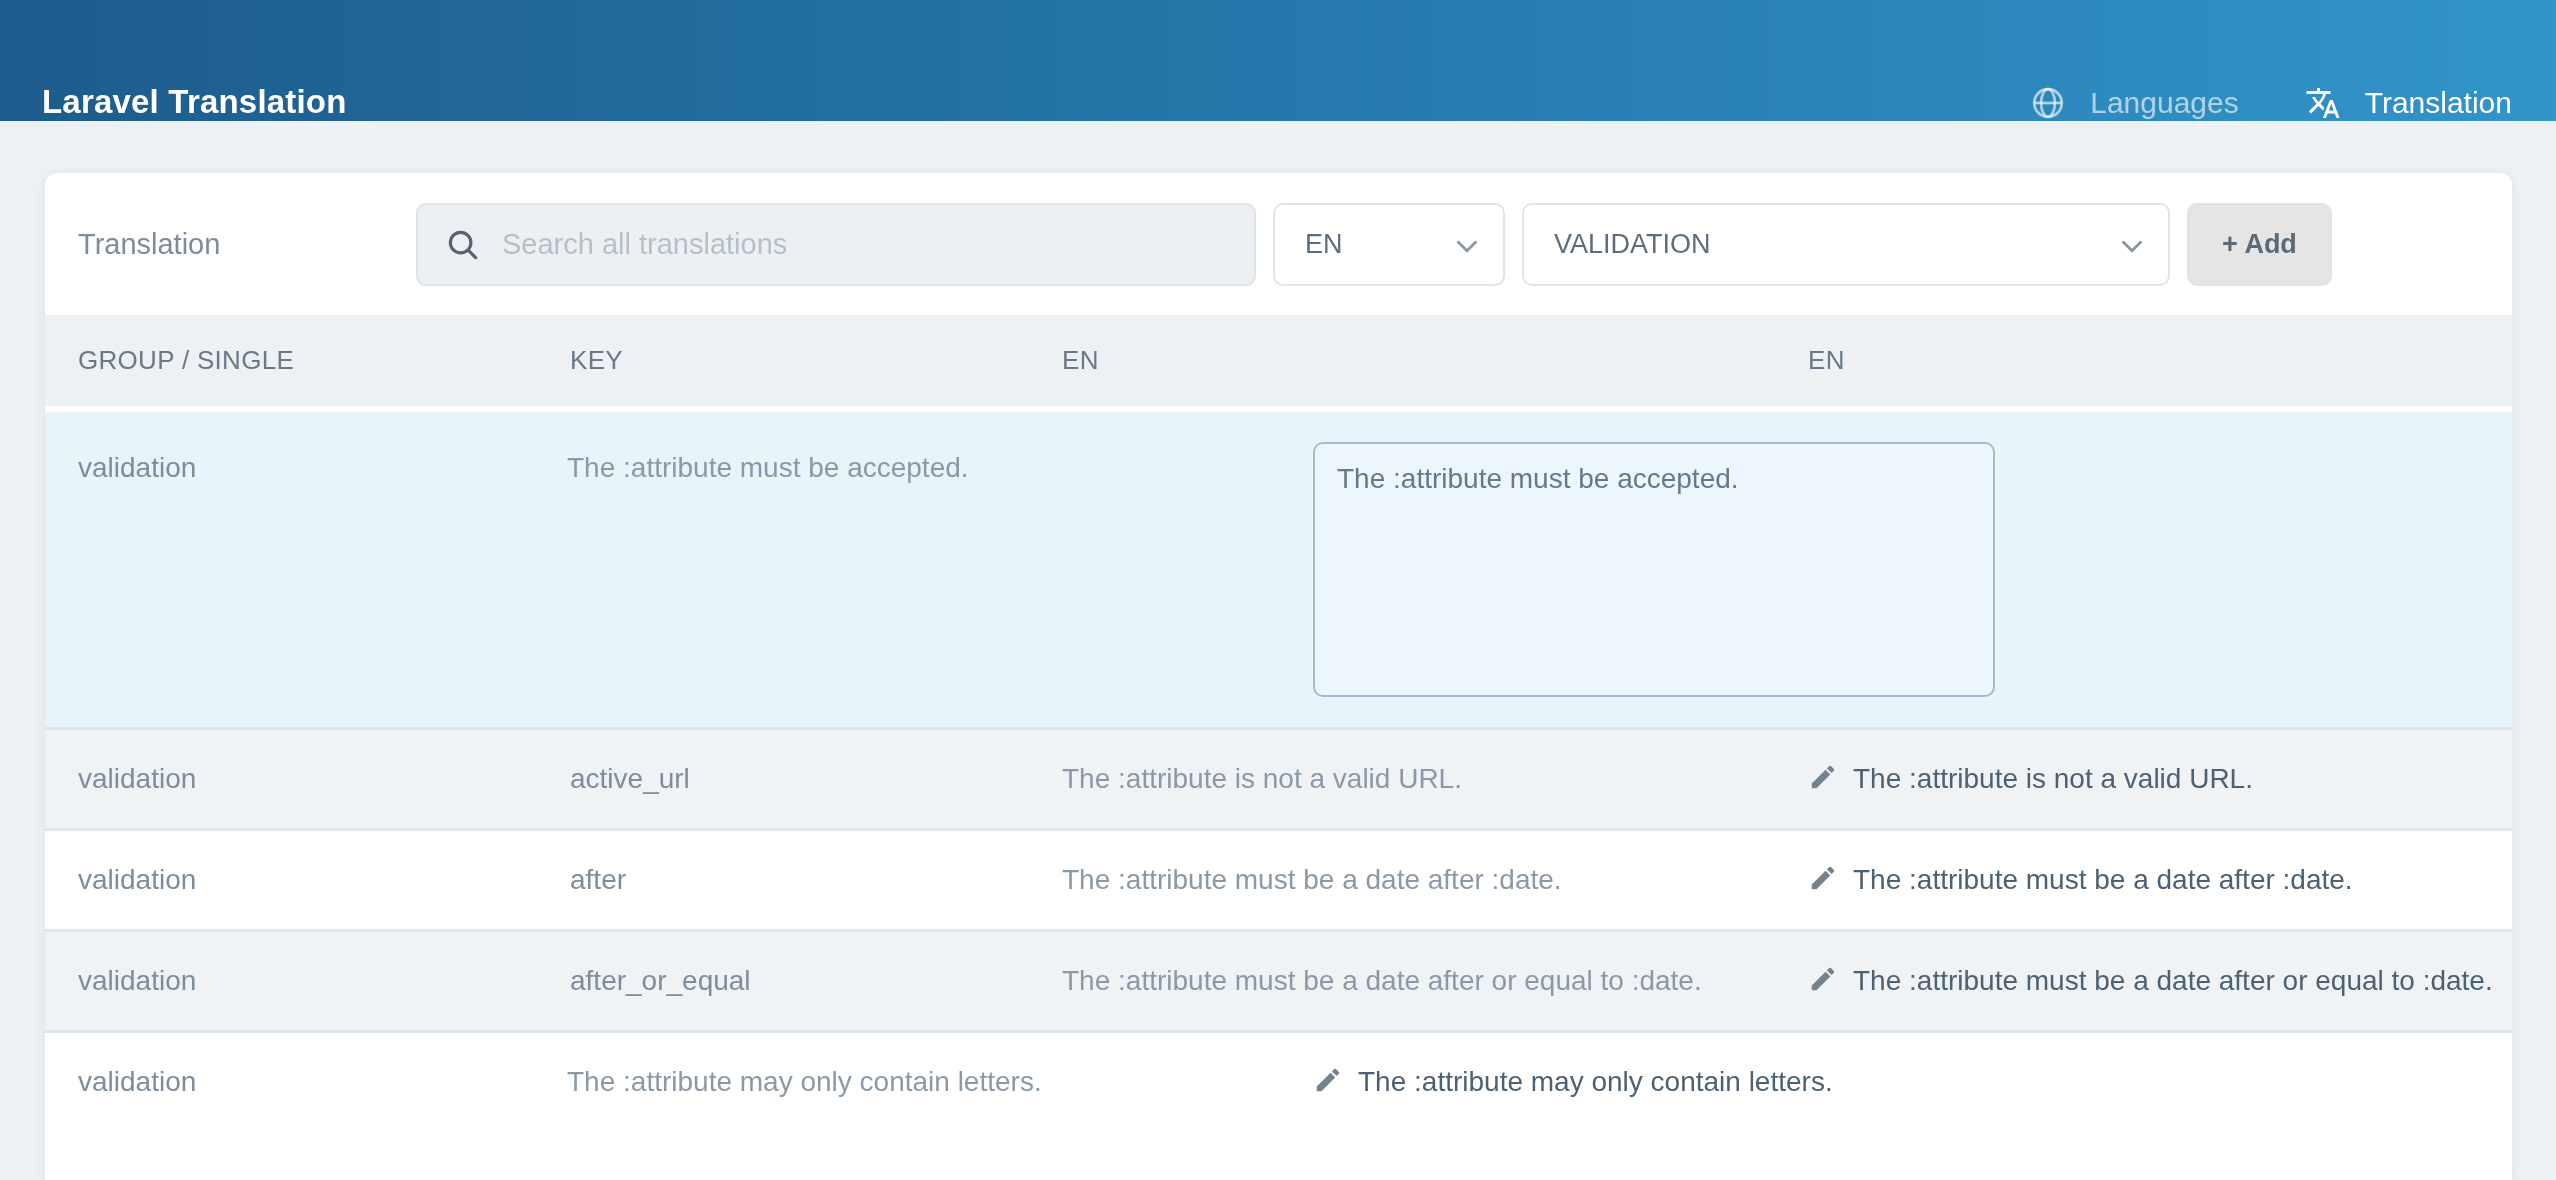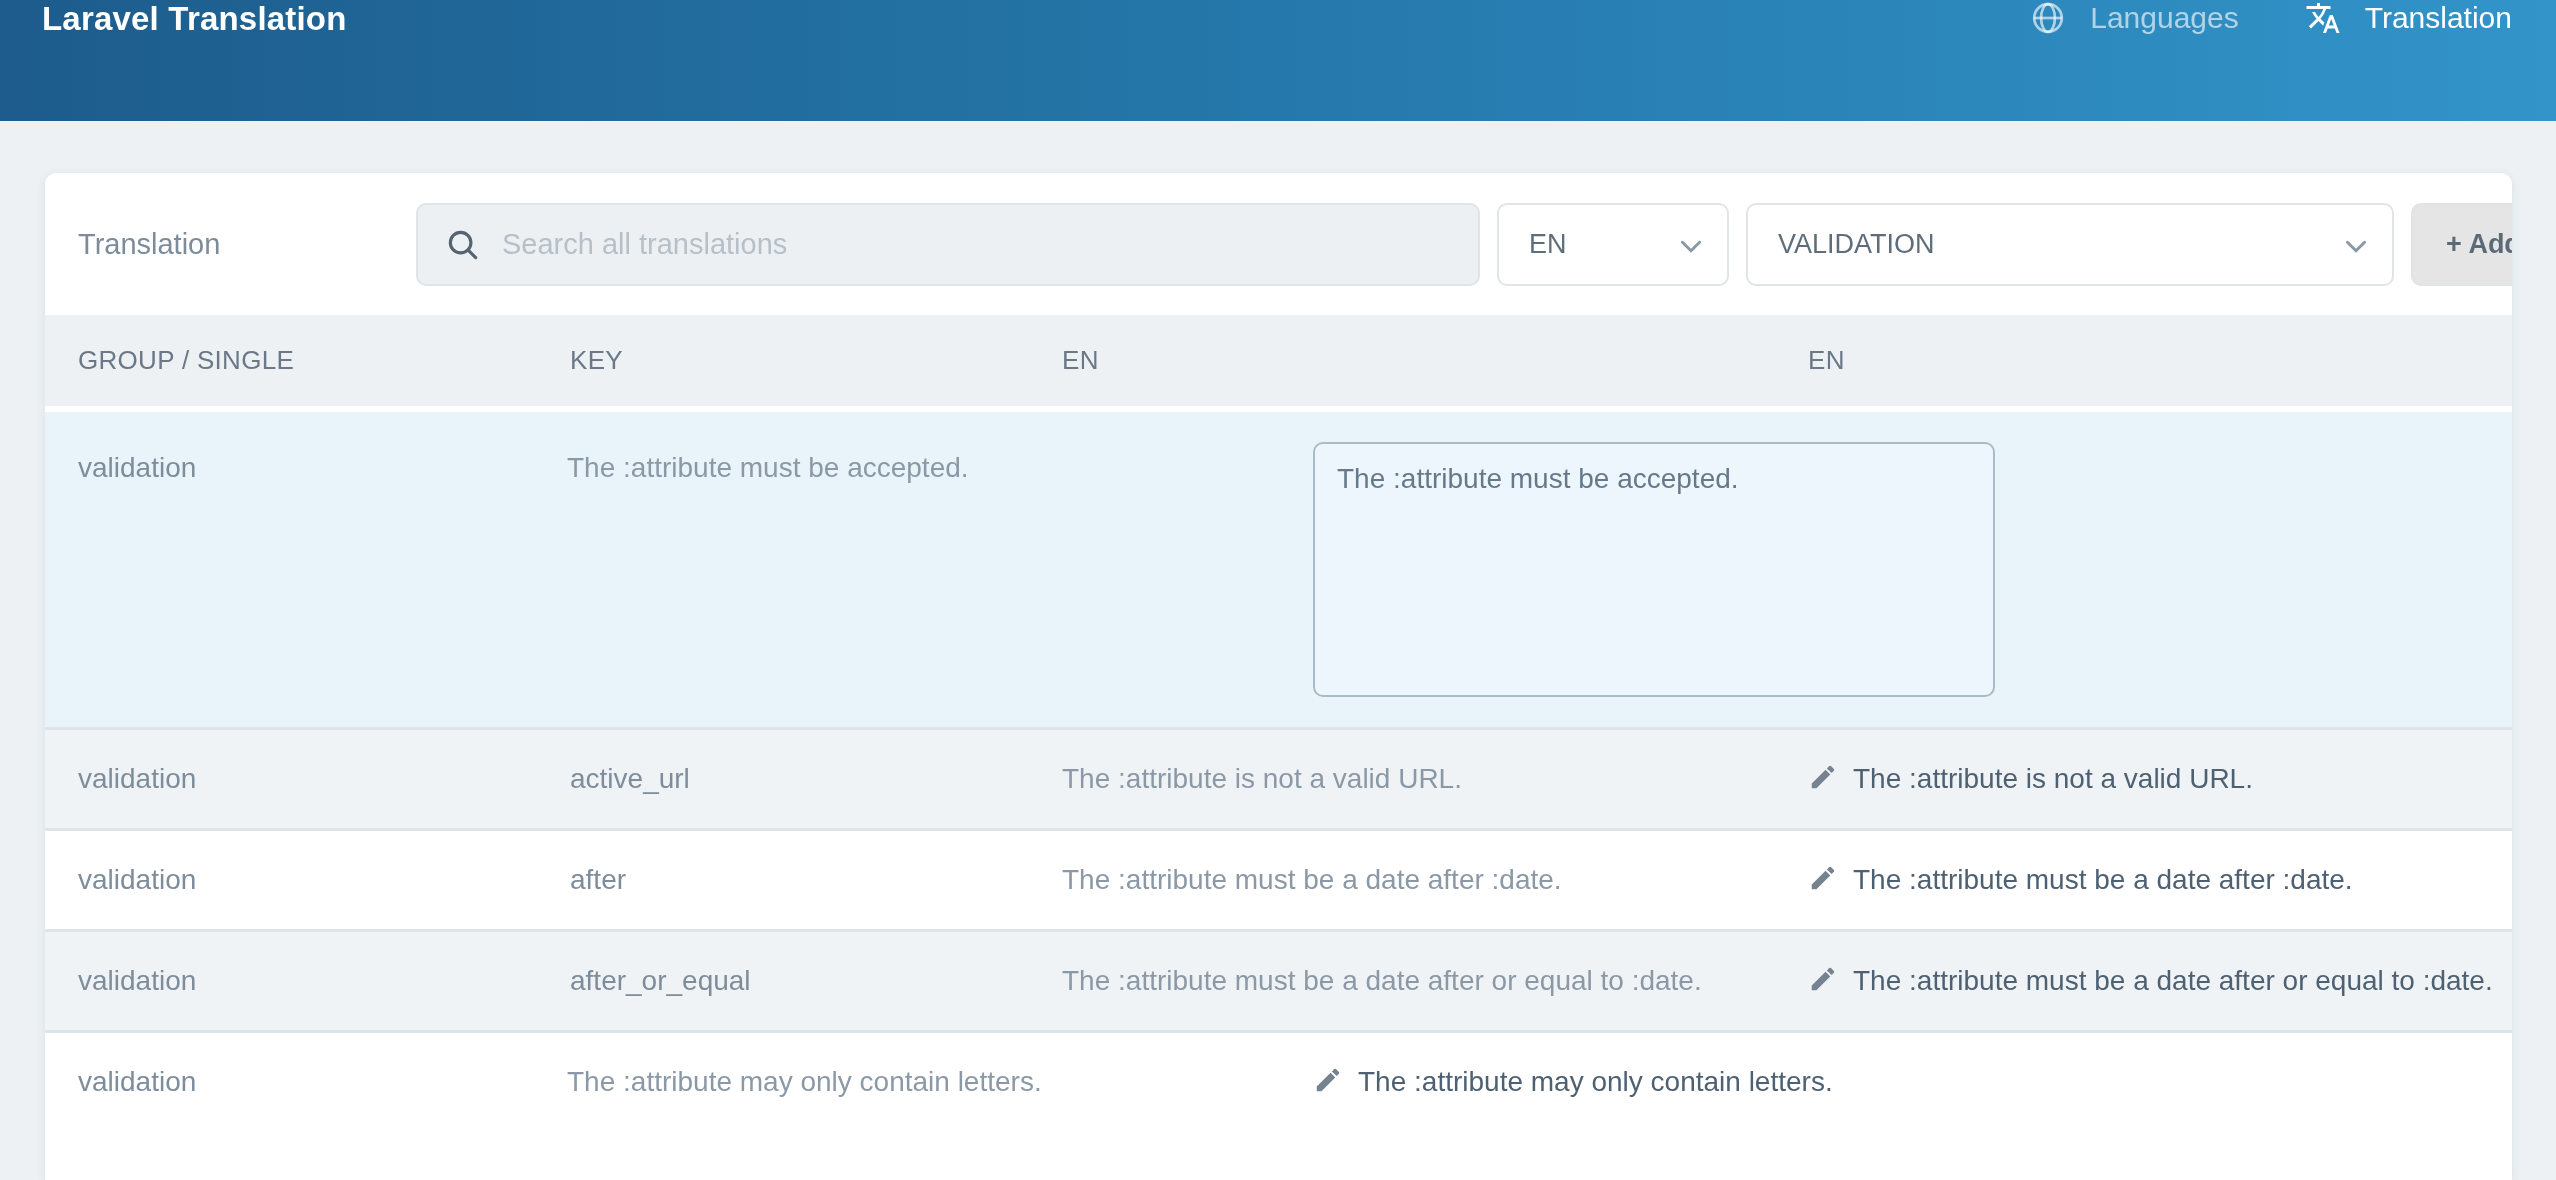--- a/index.html
+++ b/index.html
@@ -6,21 +6,21 @@
   html, body {
     width: 2556px; height: 1180px; overflow: hidden;
     background: #edf1f4;
     font-family: "Liberation Sans", "DejaVu Sans", sans-serif;
   }
 
   
   .navbar {
     height: 121px;
     background: linear-gradient(90deg, #1d5c8c 0%, #2578ab 50%, #3294c9 100%);
-    display: flex; align-items: flex-start;
+    display: flex; align-items: flex-end;
     padding: 0 44px 0 42px;
   }
   .brand { font-size: 33px; font-weight: bold; color: #ffffff; letter-spacing: 0.2px; }
   .nav-links { margin-left: auto; display: flex; align-items: center; gap: 66px; }
   .nav-link {
     display: flex; align-items: center; gap: 24px;
     font-size: 30px; color: rgba(255,255,255,0.62);
     cursor: pointer; text-decoration: none;
   }
   .nav-link.active { color: #ffffff; }
@@ -39,21 +39,21 @@
   
   .toolbar {
     height: 142px;
     display: flex; align-items: center;
     padding: 0 22px 0 33px;
     gap: 17px;
     background: #ffffff;
   }
   .toolbar-label { width: 321px; flex: none; font-size: 29px; color: #7d8c9b; }
   .search-wrap {
-    position: relative; width: 1064px; height: 83px; flex: none;
+    position: relative; width: 840px; height: 83px; flex: none;
   }
   .search-wrap input {
     width: 100%; height: 100%;
     background: #edf0f3;
     border: 2px solid #dfe4e9;
     border-radius: 10px;
     padding: 0 30px 0 84px;
     font-size: 29px; color: #5e6d7b;
     font-family: inherit;
     outline: none;

